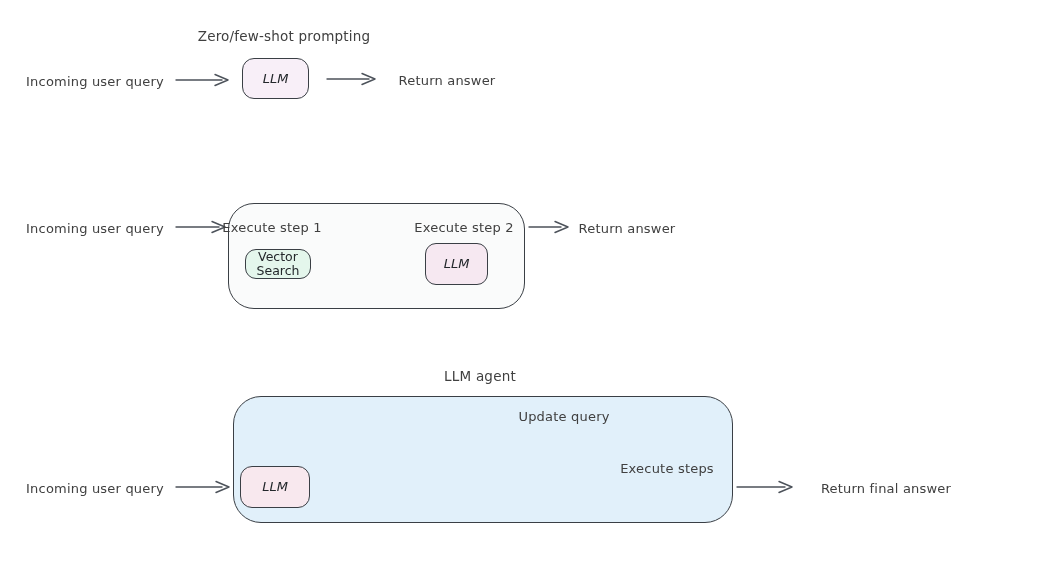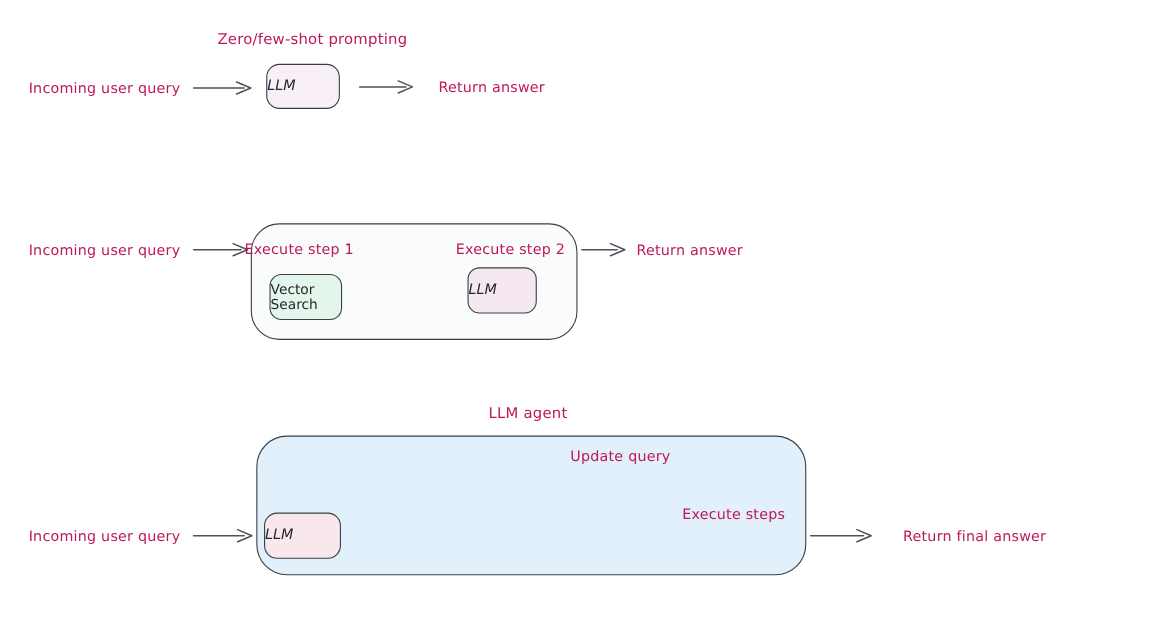--- a/index.html
+++ b/index.html
@@ -10,45 +10,46 @@
     font-family:"DejaVu Sans",sans-serif;
     color:#23272b;
     overflow:hidden;
   }
   .label{
     position:absolute;
     transform:translate(-50%,-50%);
     white-space:nowrap;
     font-size:13px;
     letter-spacing:.2px;
-    color:#be185d;
+    color:#404040;
   }
   .title{font-size:13.5px;}
   .multiline{text-align:center;line-height:15px;}
   .box{
     position:absolute;
     border:1.6px solid #3a3f45;
     display:flex;
     flex-direction:column;
+    align-items:center;
     justify-content:center;
     box-sizing:border-box;
     font-size:13px;
     line-height:14px;
   }
   .llm-text{font-style:italic;font-size:13px;}
   .container-box{
     position:absolute;
     border:1.6px solid #3a3f45;
     box-sizing:border-box;
   }
   
   .llm1{left:242px;top:58px;width:67px;height:41px;border-radius:12px;background:#f8eff8;}
   
   .flow2{left:228px;top:203px;width:297px;height:106px;border-radius:26px;background:#fafbfb;}
-  .vector2{left:245px;top:249px;width:66px;height:42px;border-radius:11px;background:#e4f6ec;font-size:12.5px;}
+  .vector2{left:245px;top:249px;width:66px;height:30px;border-radius:11px;background:#e4f6ec;font-size:12.5px;}
   .llm2{left:425px;top:243px;width:63px;height:42px;border-radius:11px;background:#f6e8f1;}
   
   .agent3{left:233px;top:396px;width:500px;height:127px;border-radius:28px;background:#e1f0fa;}
   .llm3{left:240px;top:466px;width:70px;height:42px;border-radius:12px;background:#f8e8ee;}
   svg.arrow-layer{position:absolute;left:0;top:0;width:1050px;height:572px;pointer-events:none;}
   svg.arrow-layer path{stroke:#4c525a;stroke-width:1.4;fill:none;stroke-linecap:round;stroke-linejoin:round;}
 </style>
 </head>
 <body>
 

